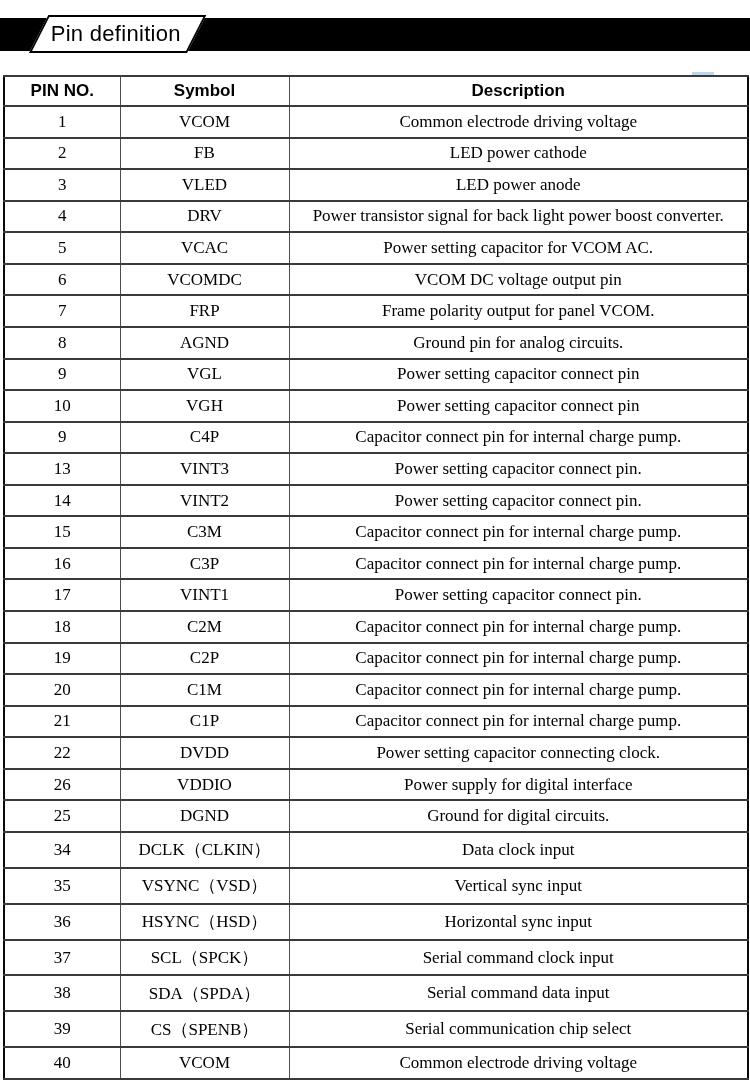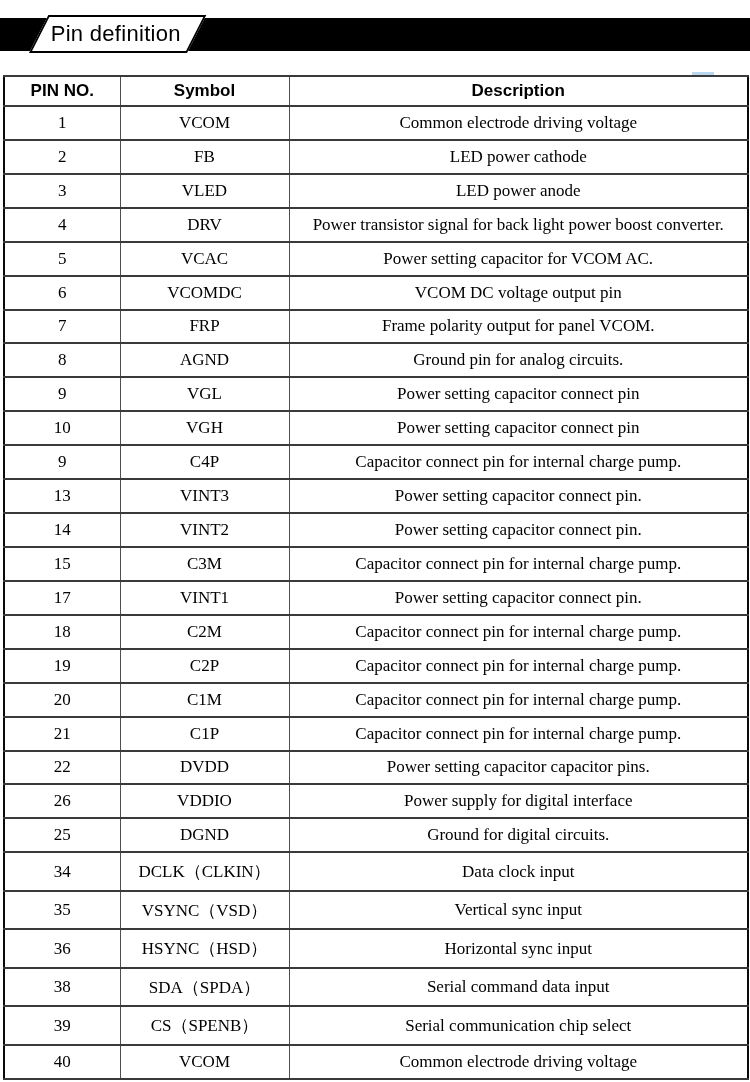--- a/index.html
+++ b/index.html
@@ -179,20 +179,25 @@
           <td>14</td>
           <td>VINT2</td>
           <td>Power setting capacitor connect pin.</td>
         </tr>
         <tr>
           <td>15</td>
           <td>C3M</td>
           <td>Capacitor connect pin for internal charge pump.</td>
         </tr>
         <tr>
+          <td>16</td>
+          <td>C3P</td>
+          <td>Capacitor connect pin for internal charge pump.</td>
+        </tr>
+        <tr>
           <td>17</td>
           <td>VINT1</td>
           <td>Power setting capacitor connect pin.</td>
         </tr>
         <tr>
           <td>18</td>
           <td>C2M</td>
           <td>Capacitor connect pin for internal charge pump.</td>
         </tr>
         <tr>
@@ -206,21 +211,21 @@
           <td>Capacitor connect pin for internal charge pump.</td>
         </tr>
         <tr>
           <td>21</td>
           <td>C1P</td>
           <td>Capacitor connect pin for internal charge pump.</td>
         </tr>
         <tr>
           <td>22</td>
           <td>DVDD</td>
-          <td>Power setting capacitor capacitor pins.</td>
+          <td>Power setting capacitor connecting clock.</td>
         </tr>
         <tr>
           <td>26</td>
           <td>VDDIO</td>
           <td>Power supply for digital interface</td>
         </tr>
         <tr>
           <td>25</td>
           <td>DGND</td>
           <td>Ground for digital circuits.</td>
@@ -234,20 +239,25 @@
           <td>35</td>
           <td>VSYNC（VSD）</td>
           <td>Vertical sync input</td>
         </tr>
         <tr>
           <td>36</td>
           <td>HSYNC（HSD）</td>
           <td>Horizontal sync input</td>
         </tr>
         <tr>
+          <td>37</td>
+          <td>SCL（SPCK）</td>
+          <td>Serial command clock input</td>
+        </tr>
+        <tr>
           <td>38</td>
           <td>SDA（SPDA）</td>
           <td>Serial command data input</td>
         </tr>
         <tr>
           <td>39</td>
           <td>CS（SPENB）</td>
           <td>Serial communication chip select</td>
         </tr>
         <tr>

